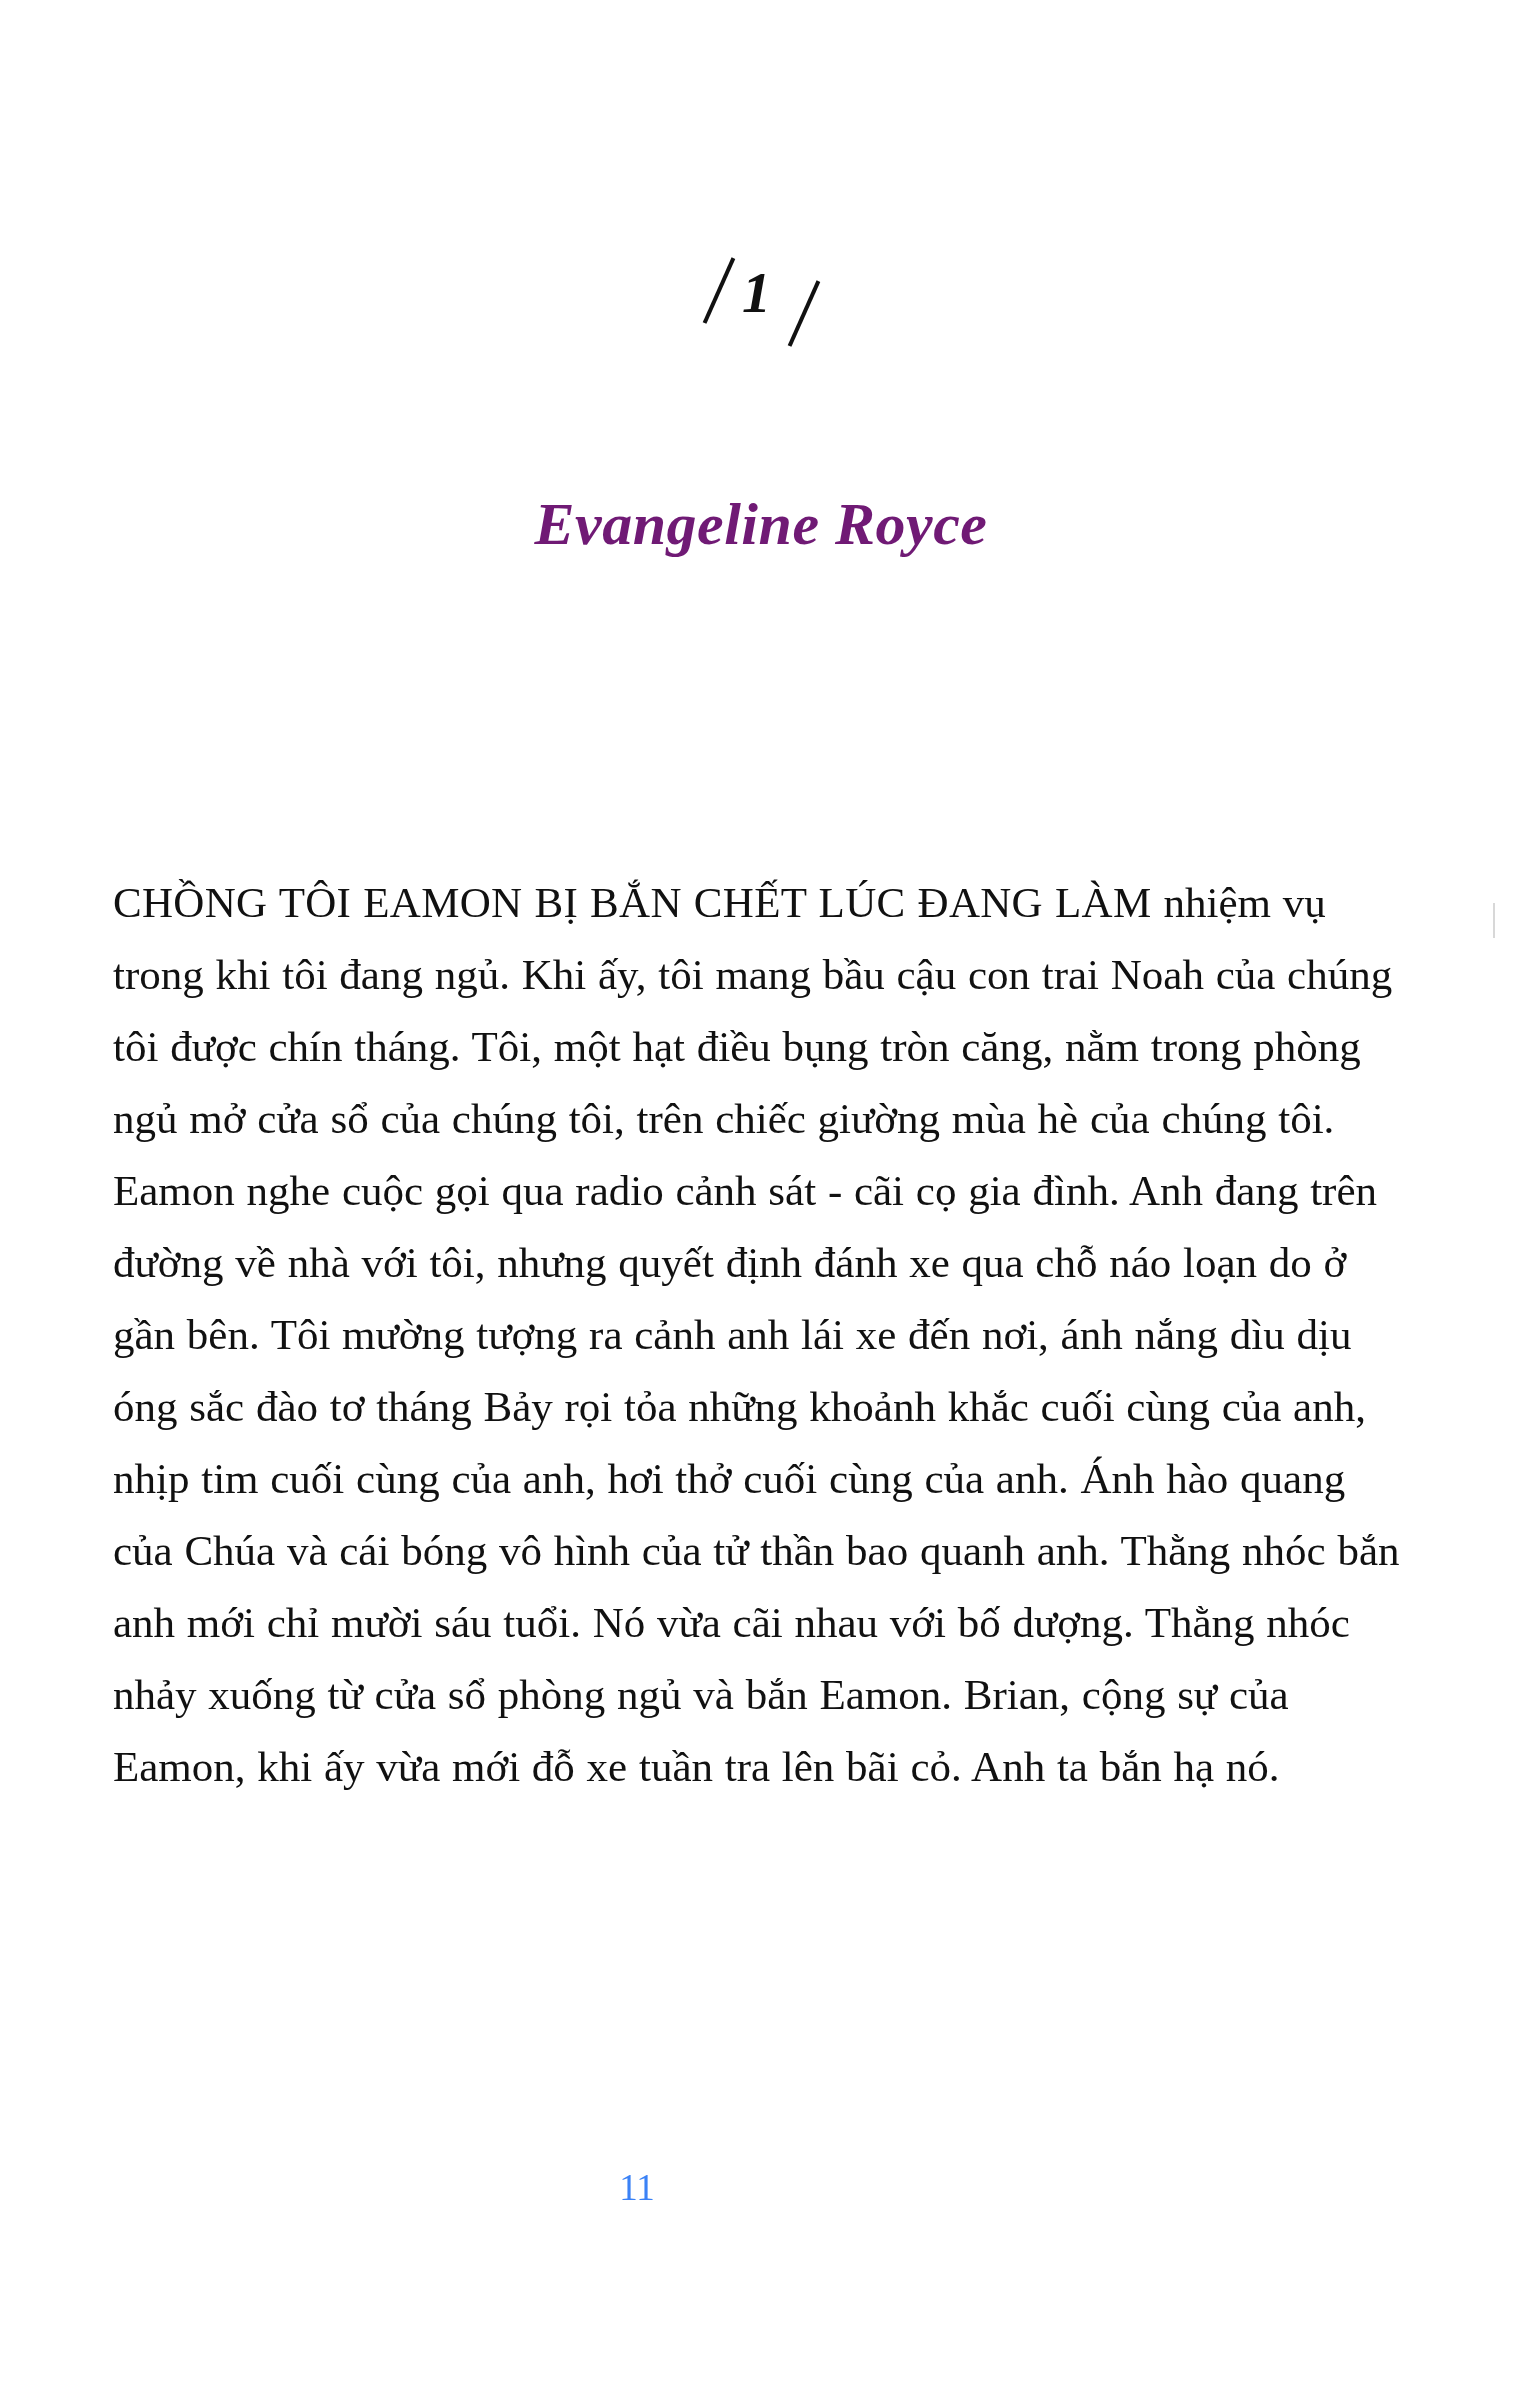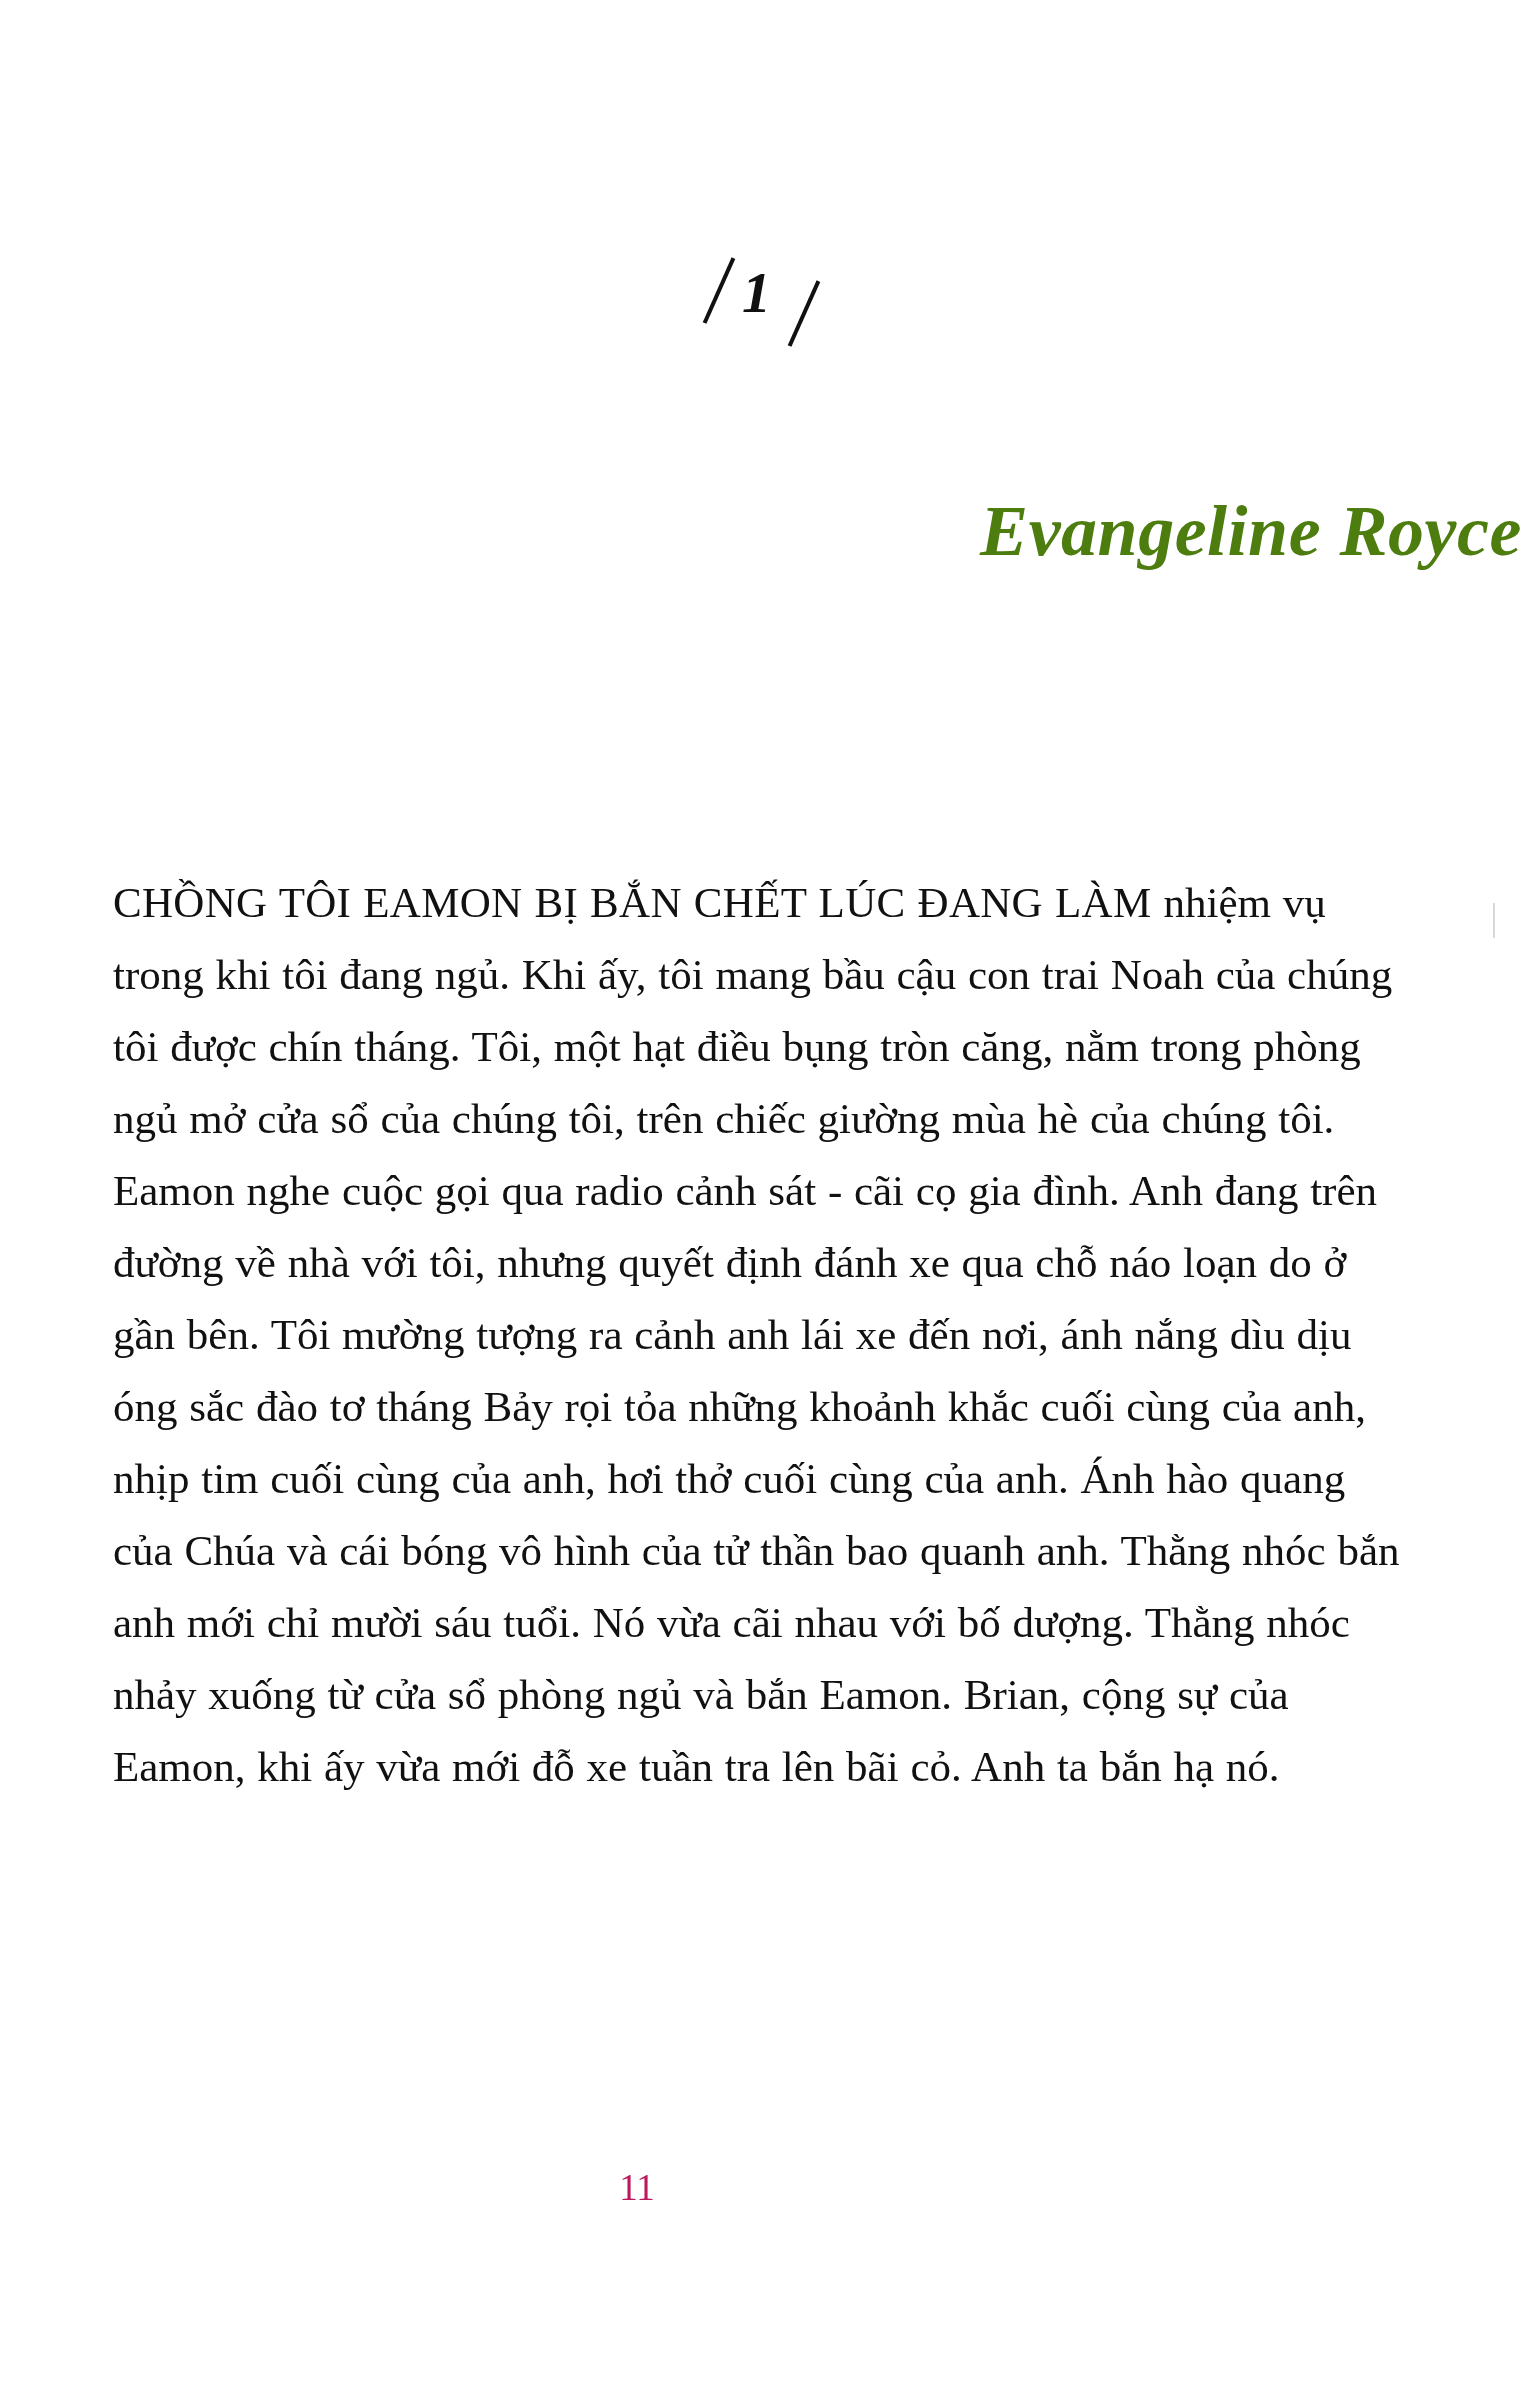--- a/index.html
+++ b/index.html
@@ -68,27 +68,27 @@
     font-size: 58px;
     line-height: 61px;
     color: #111;
   }
 
   .chapter-title {
     position: absolute;
     left: 0;
     top: 490px;
     width: 1522px;
-    text-align: right;
+    text-align: center;
     font-family: "Liberation Serif", serif;
     font-style: italic;
     font-weight: bold;
-    font-size: 72px;
+    font-size: 60px;
     letter-spacing: 0.5px;
-    color: #4d7c0f;
+    color: #701a75;
   }
 
   .body-text {
     position: absolute;
     left: 113px;
     top: 867px;
     width: 1297px;
     font-family: "Liberation Serif", serif;
     font-size: 43px;
     line-height: 72px;
@@ -103,21 +103,21 @@
   }
 
   .page-number {
     position: absolute;
     left: 0;
     top: 2166px;
     width: 1274px;
     text-align: center;
     font-family: "Liberation Serif", serif;
     font-size: 37px;
-    color: #be185d;
+    color: #3b82f6;
   }
 
   .edge-mark {
     position: absolute;
     right: 27px;
     top: 903px;
     width: 1.9px;
     height: 35px;
     background: #d8d8d8;
   }

